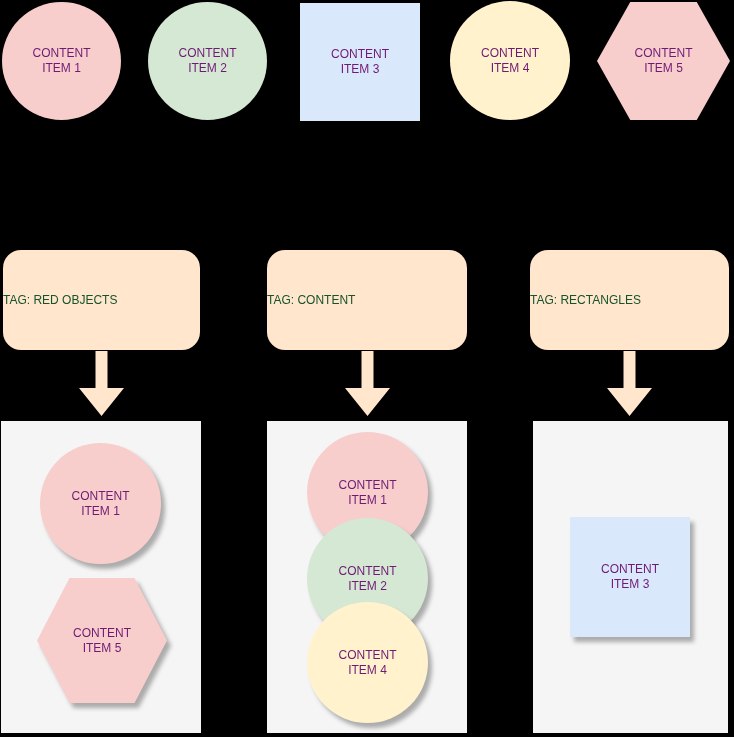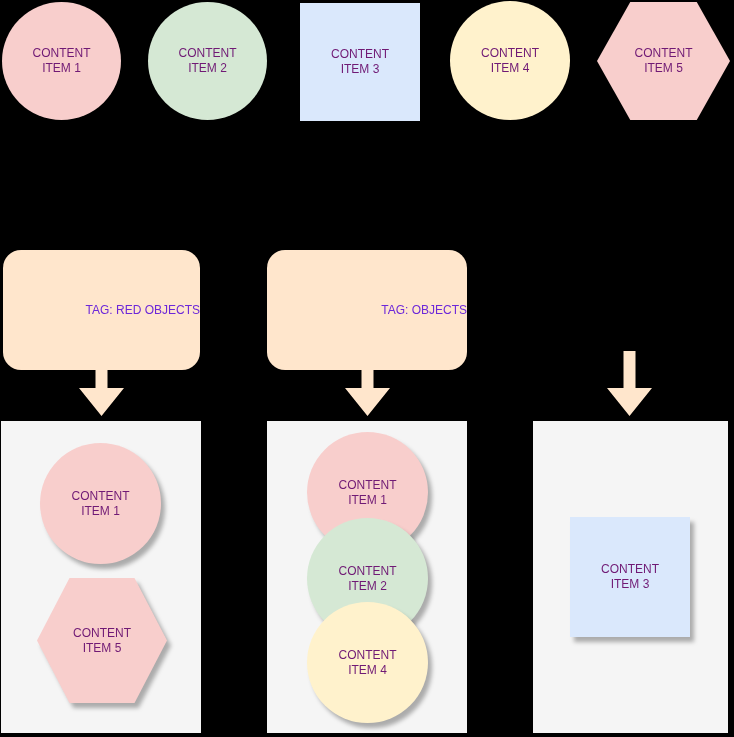--- a/index.html
+++ b/index.html
@@ -22,22 +22,22 @@
   .fill-yellow { background:#fff2cc; }
 
   
   .ti1 { left:2px;   top:2px; width:119px; height:118px; }
   .ti2 { left:148px; top:2px; width:119px; height:118px; }
   .ti3 { left:300px; top:3px; width:120px; height:118px; }
   .ti4 { left:450px; top:1px; width:120px; height:119px; }
   .ti5 { left:597px; top:2px; width:133px; height:118px; }
 
   
-  .tag { position:absolute; top:250px; height:120px; background:#ffe6cc; border-radius:18px;
-         display:flex; align-items:center; justify-content:flex-end; color:#6d28d9; font-size:12px; }
+  .tag { position:absolute; top:250px; height:100px; background:#ffe6cc; border-radius:18px;
+         display:flex; align-items:center; justify-content:flex-start; color:#14532d; font-size:12px; }
   .tag1 { left:3px;   width:197px; }
   .tag2 { left:267px; width:200px; }
   .tag3 { left:530px; width:199px; }
 
   
   .arrow { position:absolute; top:351px; width:45px; height:65px; background:#ffe6cc;
            clip-path: polygon(16.5px 0px, 28.5px 0px, 28.5px 37px, 45px 37px, 22.5px 65px, 0px 37px, 16.5px 37px); }
   .ar1 { left:79px; } .ar2 { left:345px; } .ar3 { left:607px; }
 
   
@@ -87,21 +87,24 @@
     <div class="shape hexagon fill-pink">
       <span class="lbl">CONTENT
 ITEM 5</span>
     </div>
   </div>
 
   <div class="tag tag1">
     <span class="lbl">TAG: RED OBJECTS</span>
   </div>
   <div class="tag tag2">
-    <span class="lbl">TAG: OBJECTS</span>
+    <span class="lbl">TAG: CONTENT</span>
+  </div>
+  <div class="tag tag3">
+    <span class="lbl">TAG: RECTANGLES</span>
   </div>
 
   <div class="arrow ar1"></div>
   <div class="arrow ar2"></div>
   <div class="arrow ar3"></div>
 
   <div class="bin bin1">
     <div class="shape-wrap b1i1">
       <div class="shape circle fill-pink">
         <span class="lbl">CONTENT

